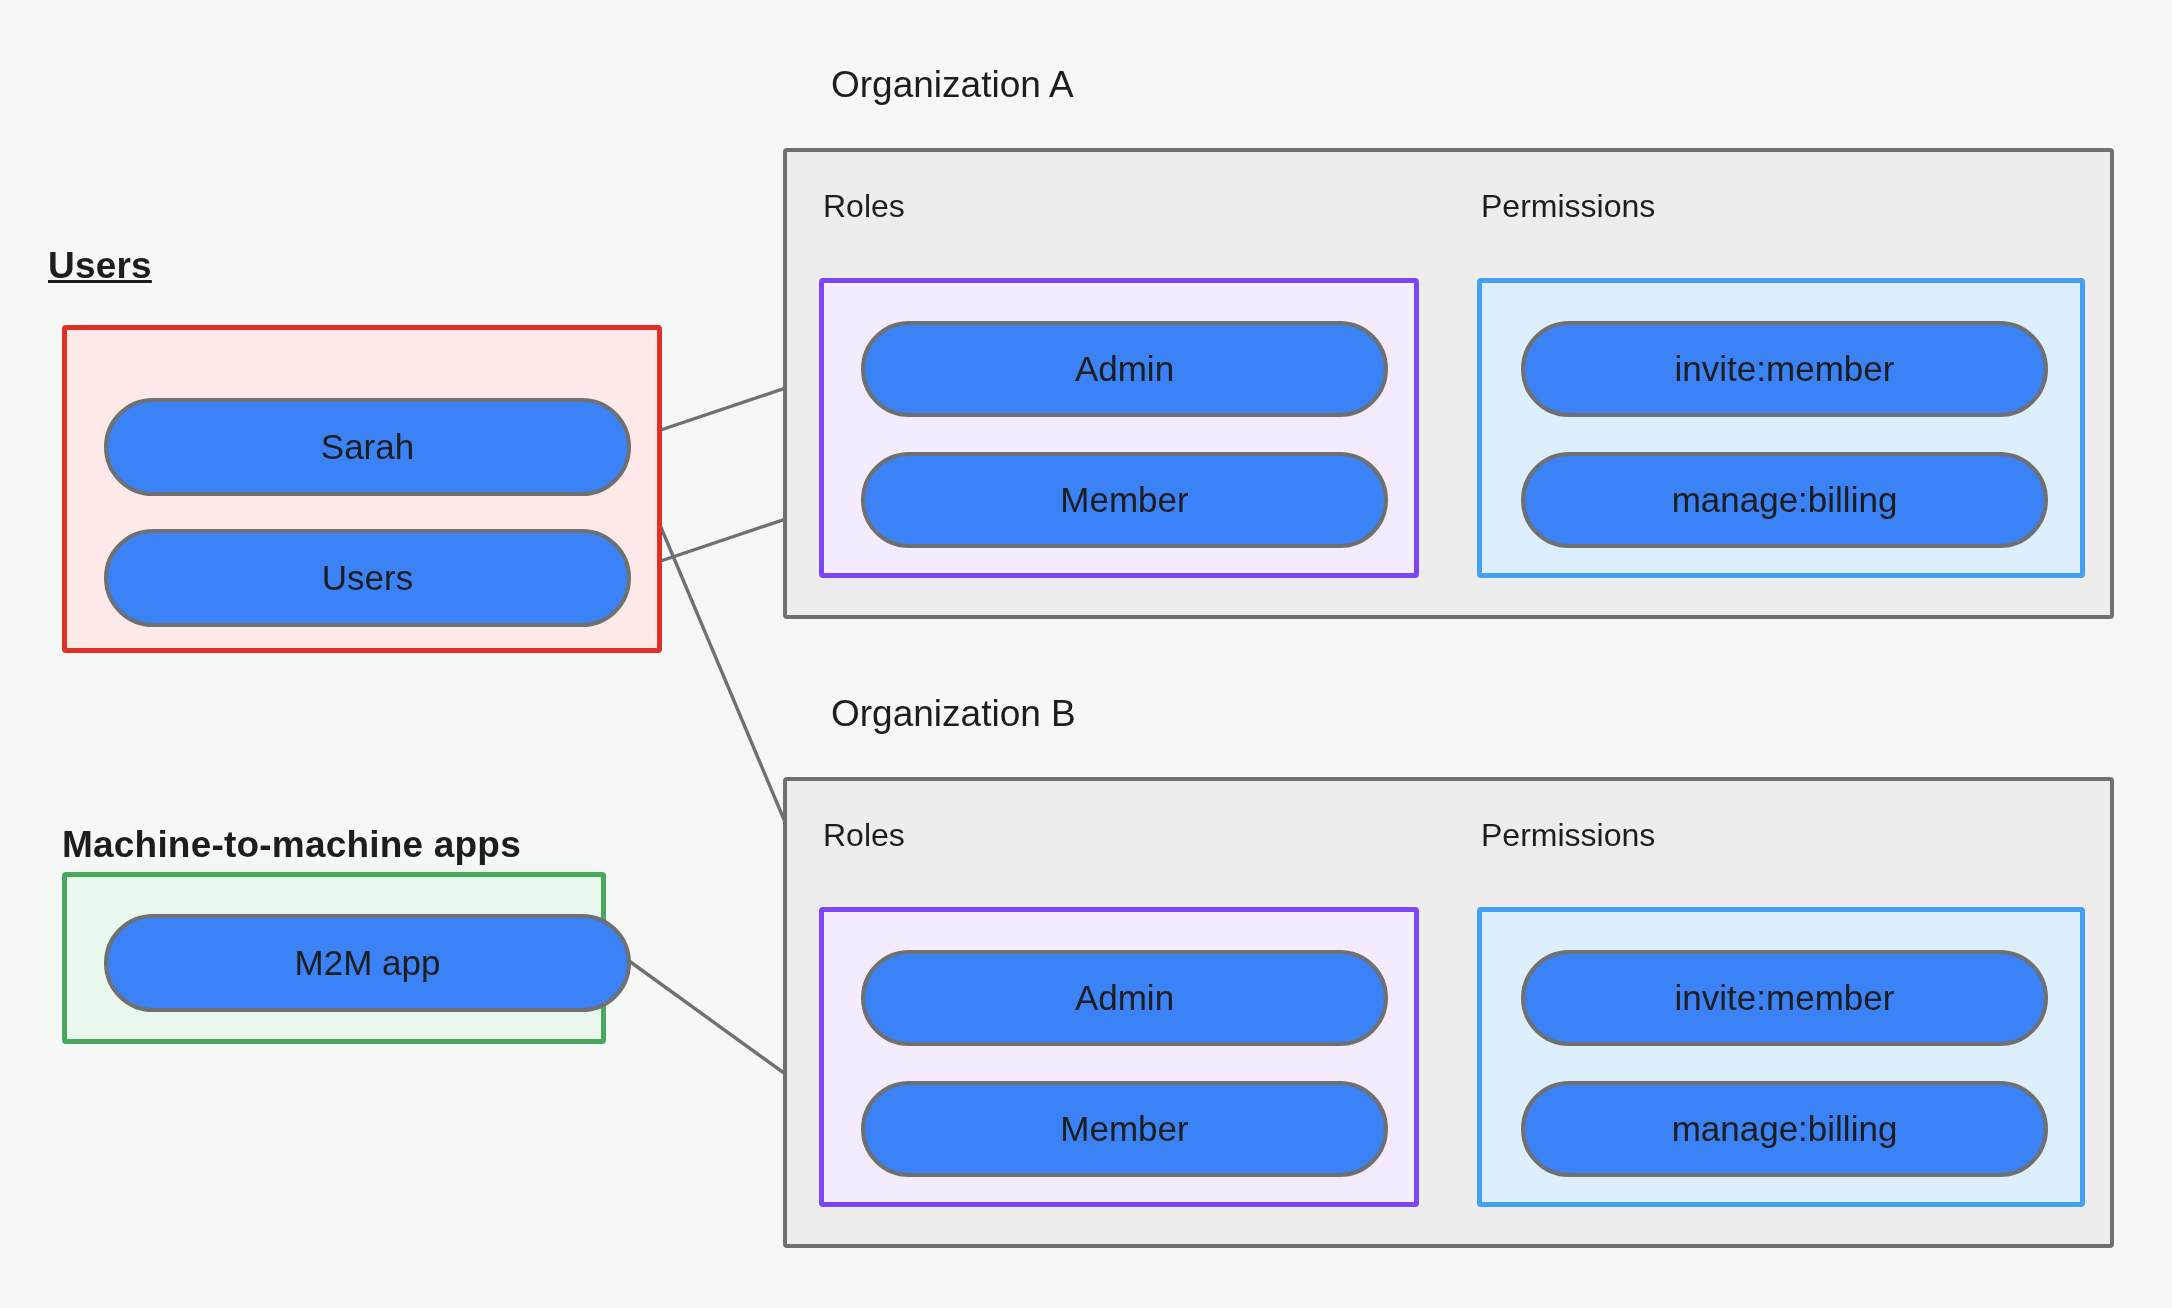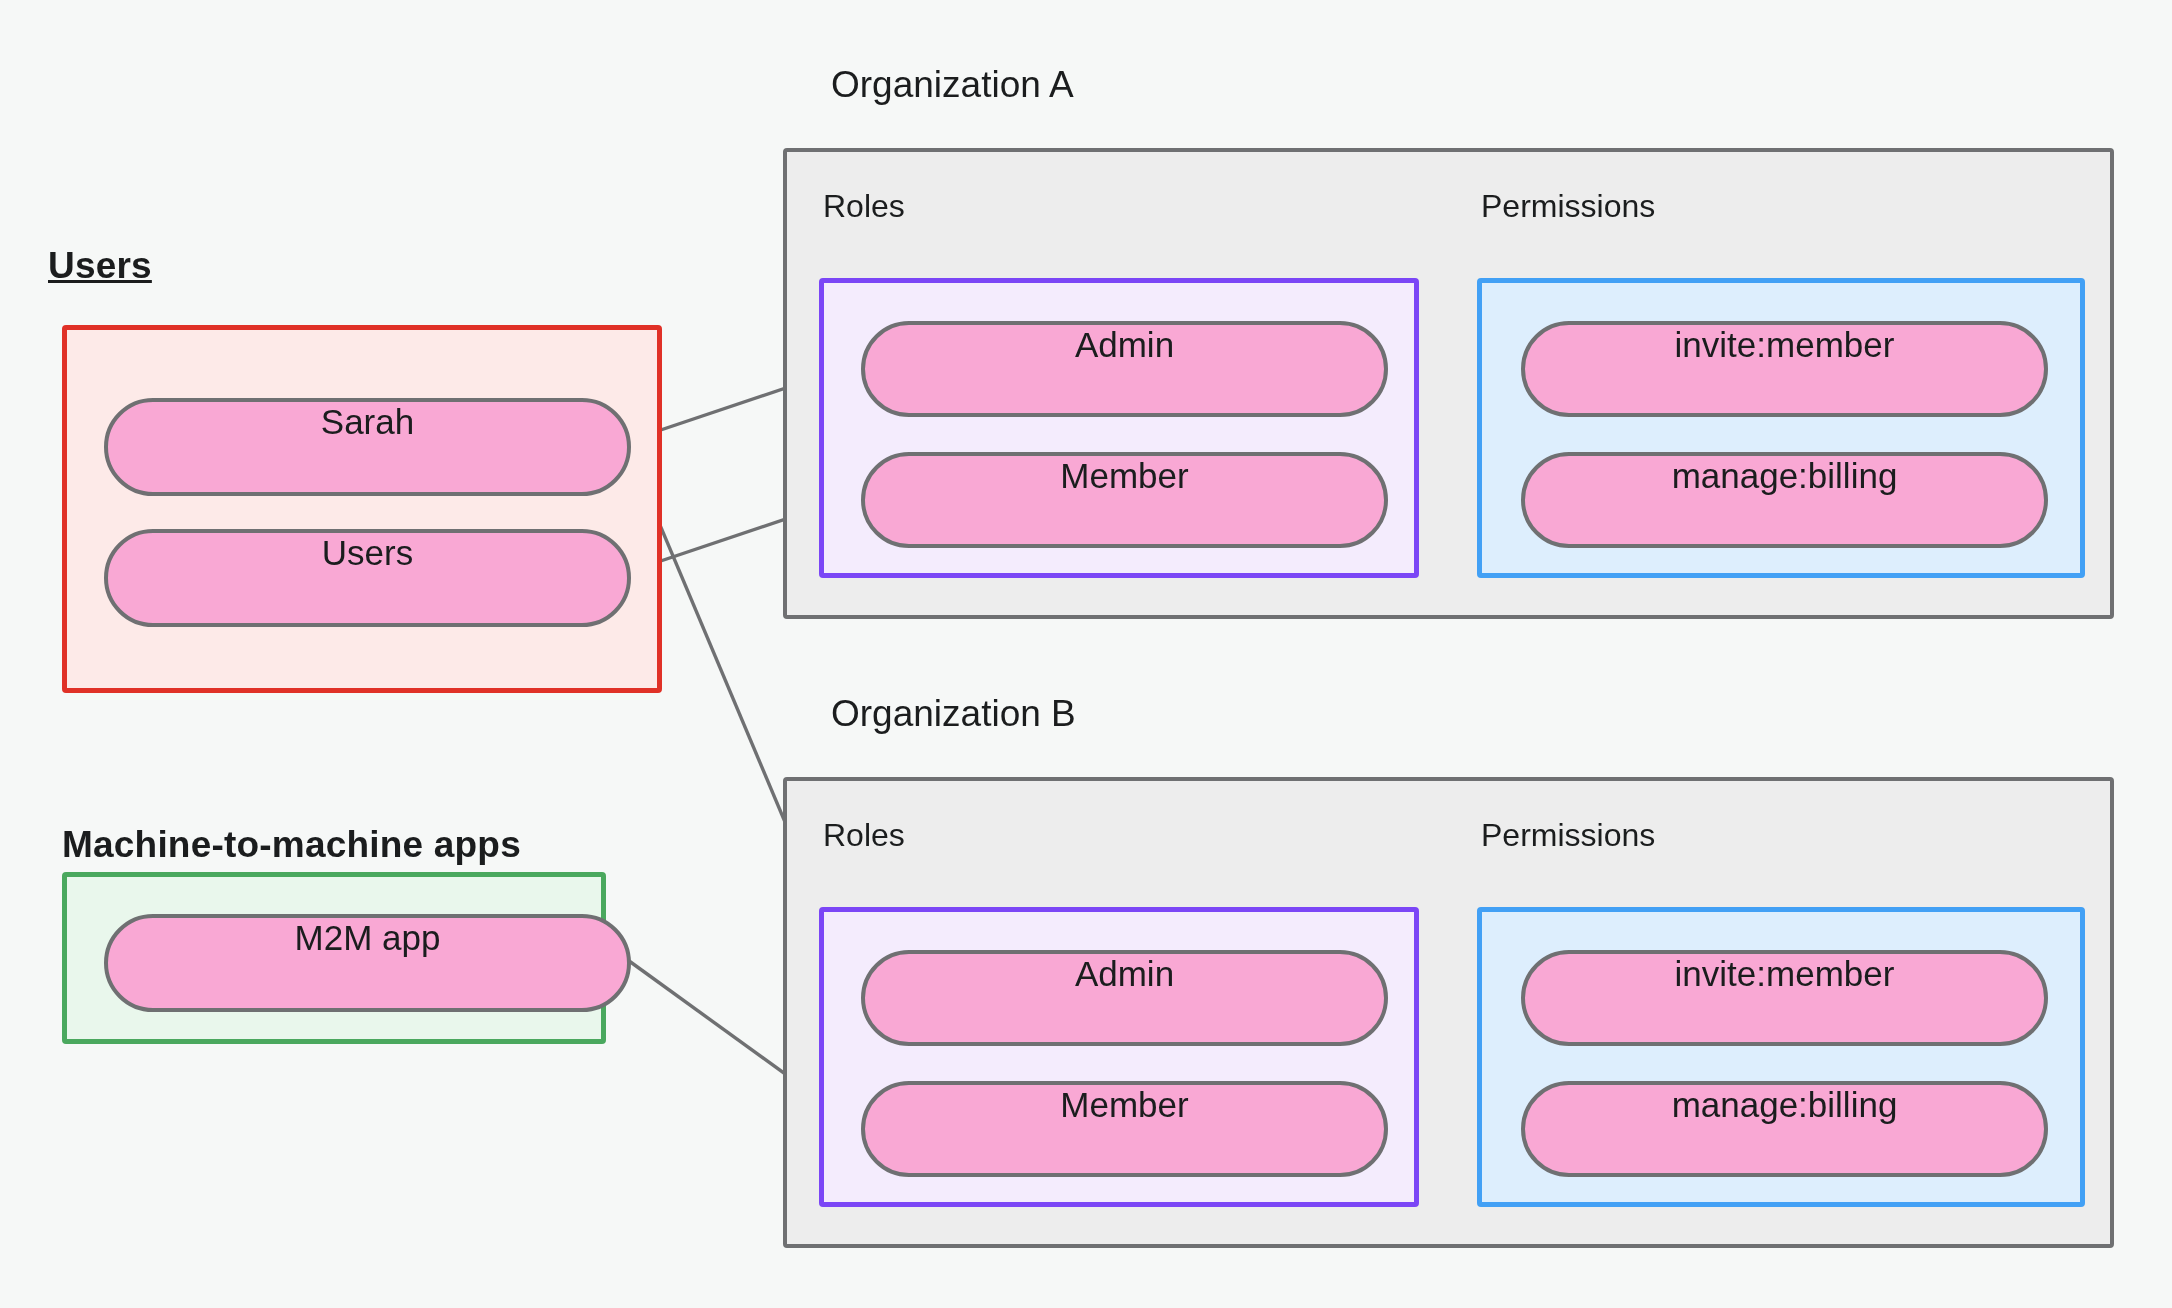--- a/index.html
+++ b/index.html
@@ -66,24 +66,25 @@
     border-radius: 4px;
   }
   .perms-box {
     background: #ddeefd;
     border: 5px solid #42a0f5;
     border-radius: 4px;
   }
 
   
   .pill {
-    background: #f9a8d4;
+    background: #3b82f6;
     border: 4px solid #6f7072;
     border-radius: 999px;
     display: flex;
+    align-items: center;
     justify-content: center;
     font-size: 35px;
     color: #1b1d1e;
     white-space: nowrap;
   }
 
   
   #edges {
     position: absolute;
     left: 0; top: 0;
@@ -125,21 +126,21 @@
     <circle cx="1512" cy="364" r="10"></circle>
     <circle cx="1512" cy="495" r="10"></circle>
     <circle cx="857" cy="993" r="10"></circle>
     <circle cx="857" cy="1126" r="10"></circle>
     <circle cx="1512" cy="993" r="10"></circle>
     <circle cx="1512" cy="1126" r="10"></circle>
   </svg>
 
   <div class="abs caption" style="left:48px; top:245px;text-decoration:underline;">Users</div>
 
-  <div class="abs users-box" style="left:62px; top:325px; width:600px; height:368px;">
+  <div class="abs users-box" style="left:62px; top:325px; width:600px; height:328px;">
     <div class="abs pill" style="left:37px; top:68px; width:527px; height:98px;">
       <span>Sarah</span>
     </div>
     <div class="abs pill" style="left:37px; top:199px; width:527px; height:98px;">
       <span>Users</span>
     </div>
   </div>
 
   <div class="abs caption" style="left:62px; top:824px;text-align:right;">Machine-to-machine apps</div>
 

